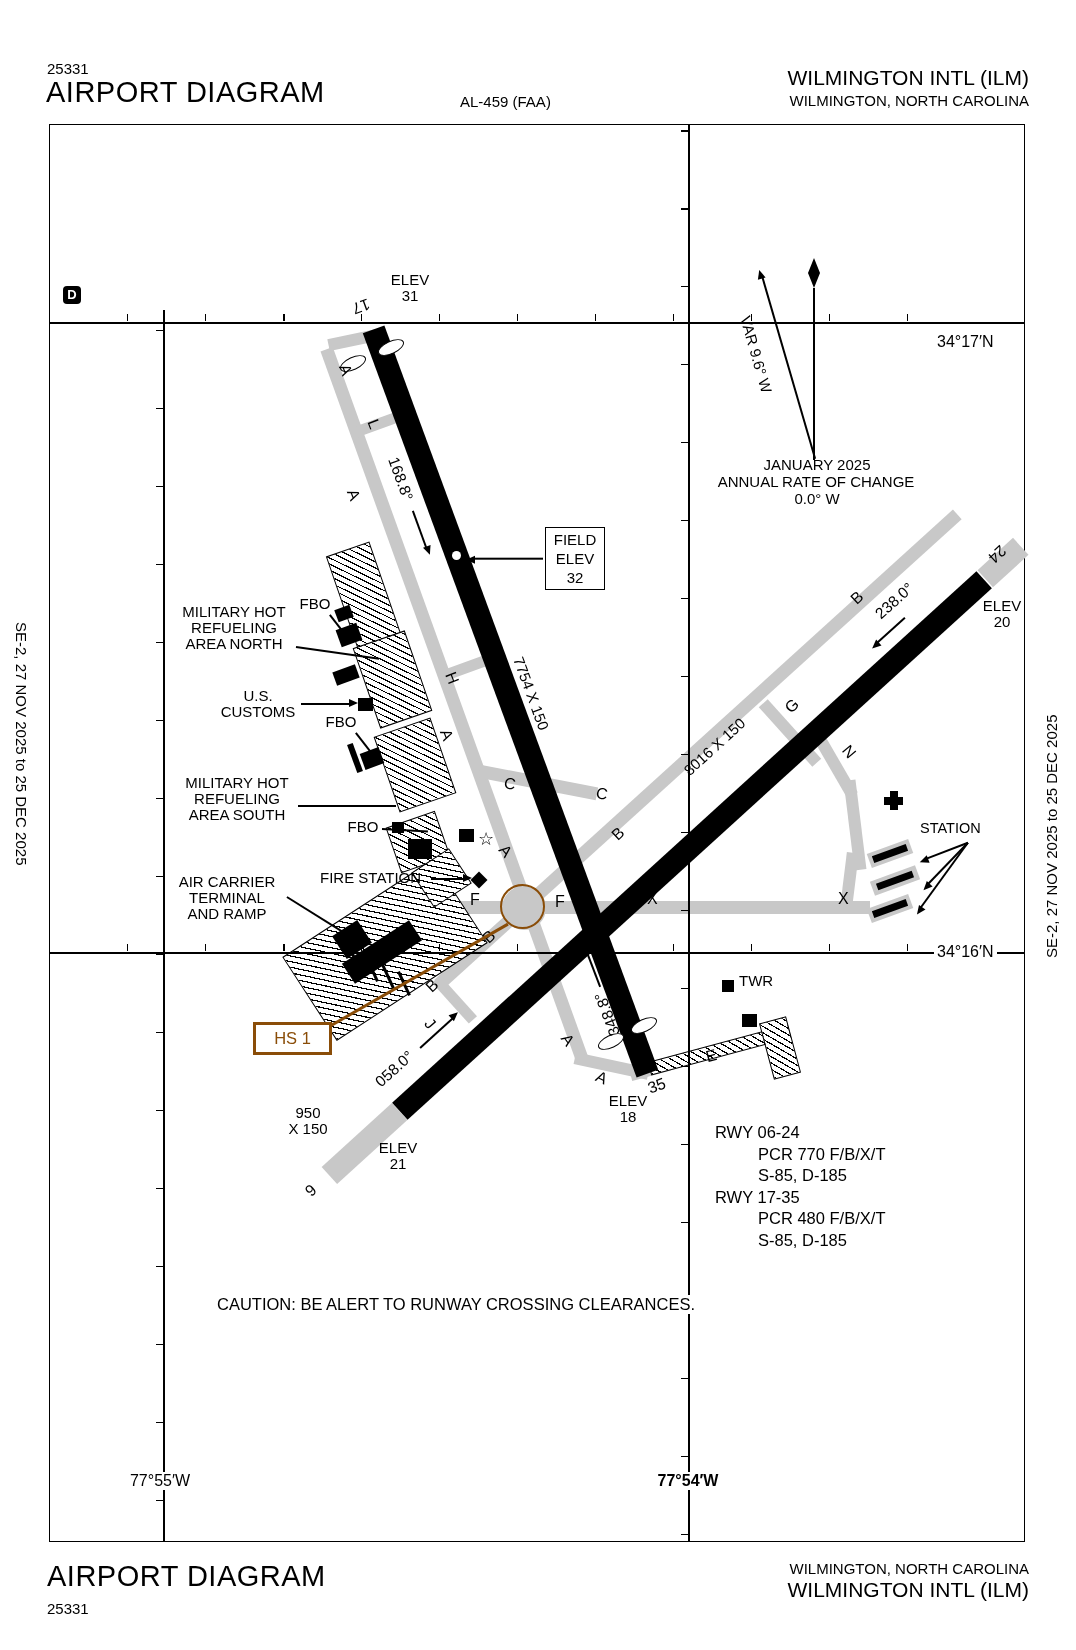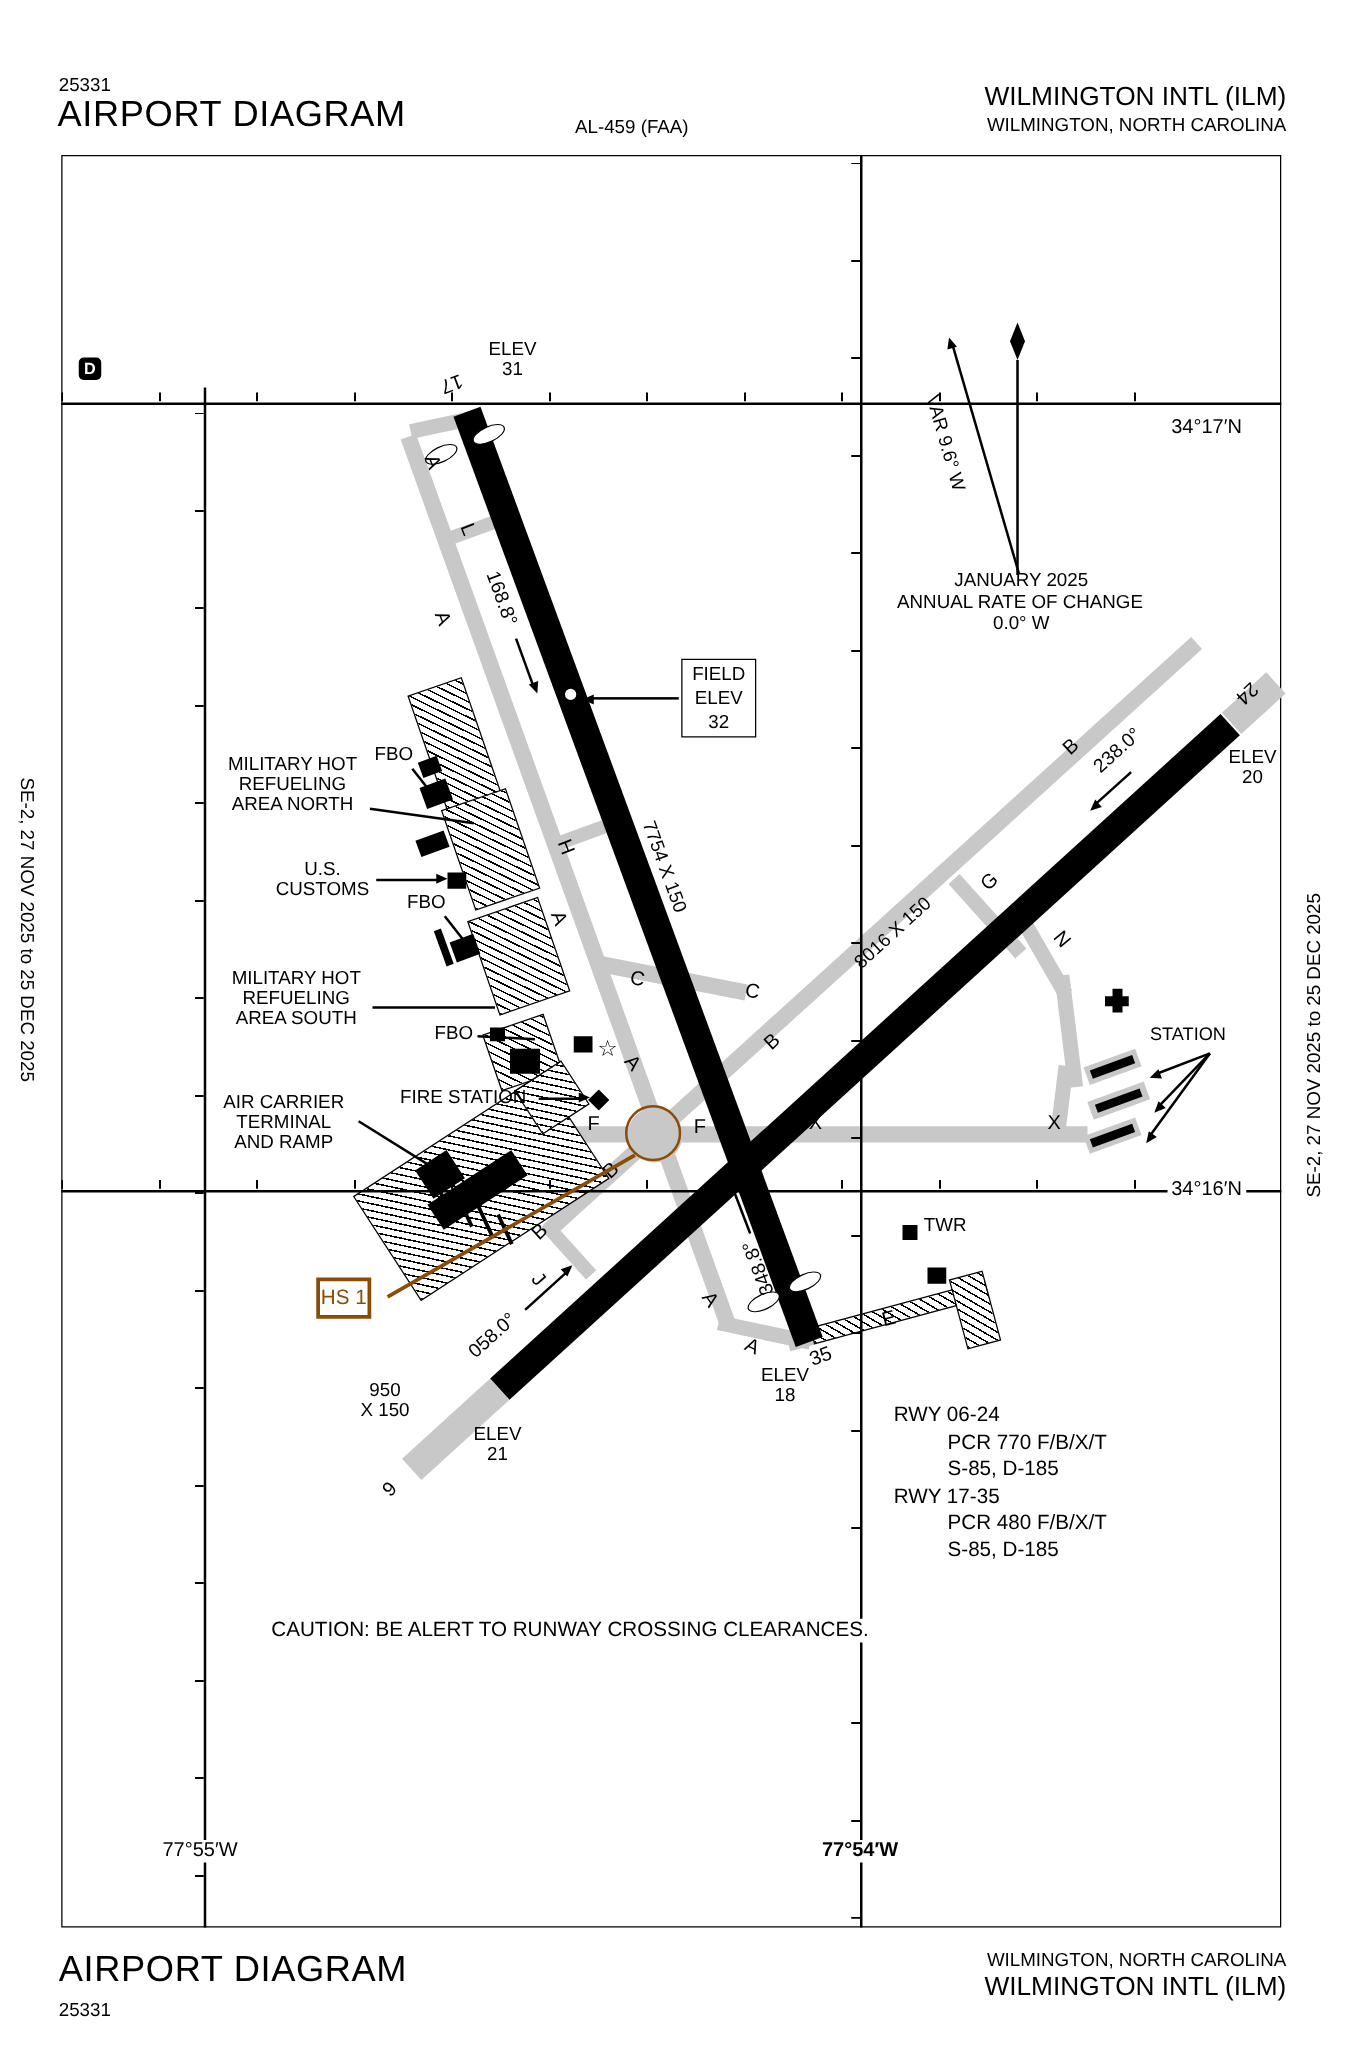--- a/index.html
+++ b/index.html
@@ -199,21 +199,21 @@
 AND RAMP</div>
   <div class="arrow" style="left:287px;top:896px;width:72px;transform:rotate(32deg);"></div>
   <div class="lbl" style="left:920px;top:820px;width:96px;text-align:left;font-size:14.5px;">STATION</div>
   <div class="arrow" style="left:968px;top:842px;width:45px;transform:rotate(159deg);"></div>
   <div class="arrow" style="left:968px;top:842px;width:58px;transform:rotate(134deg);"></div>
   <div class="arrow" style="left:968px;top:842px;width:81px;transform:rotate(126deg);"></div>
   <div class="lbl" style="left:739px;top:973px;width:44px;text-align:left;">TWR</div>
 
   <div class="abs" style="left:500px;top:884px;width:45px;height:45px;border:2.6px solid #8a4d08;border-radius:50%;box-sizing:border-box;"></div>
   <div class="abs" style="left:310px;top:1036px;width:228px;height:2.6px;background:#8a4d08;transform:rotate(-29.8deg);transform-origin:left center;"></div>
-  <div class="abs" style="left:253px;top:1022px;width:44px;height:33px;border:3.5px solid #8a4d08;box-sizing:border-box;background:#fff;text-align:center;font-size:16.5px;line-height:26px;color:#8a4d08;">HS 1</div>
+  <div class="abs" style="left:253px;top:1022px;width:79px;height:33px;border:3.5px solid #8a4d08;box-sizing:border-box;background:#fff;text-align:center;font-size:16.5px;line-height:26px;color:#8a4d08;">HS 1</div>
 
   <div class="abs wbg" style="left:934px;top:313px;font-size:16px;margin-top:20px;">34°17′N</div>
   <div class="abs wbg" style="left:934px;top:943px;font-size:16px;">34°16′N</div>
   <div class="abs wbg ctr" style="left:160px;top:1472px;font-size:16px;">77°55′W</div>
   <div class="abs wbg ctr" style="left:688px;top:1472px;font-size:16px;font-weight:bold;">77°54′W</div>
 
   <div class="abs" style="left:715px;top:1122px;font-size:16.5px;line-height:21.5px;">
     <div>RWY 06-24</div>
     <div style="padding-left:43px;">PCR 770 F/B/X/T</div>
     <div style="padding-left:43px;">S-85, D-185</div>

